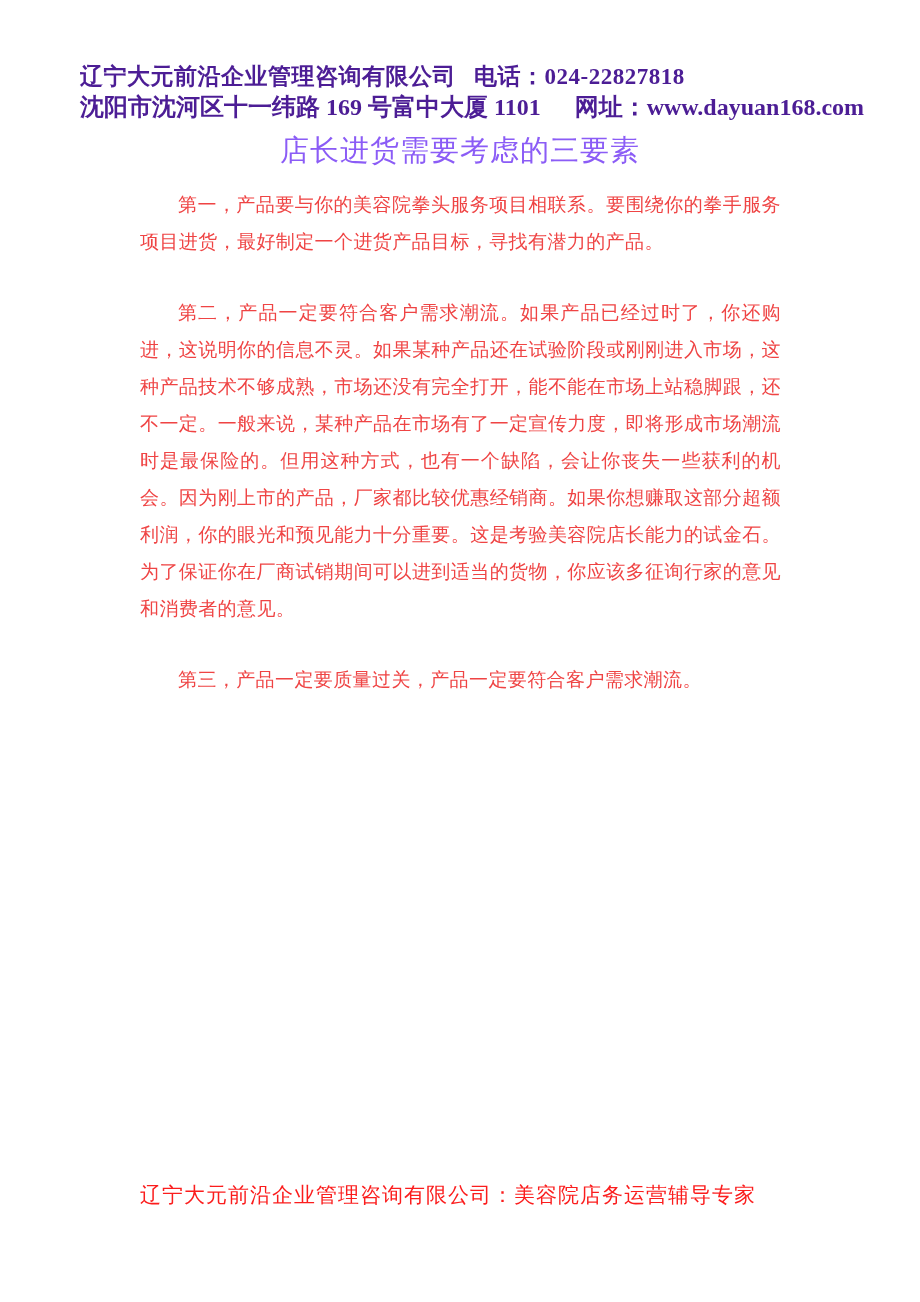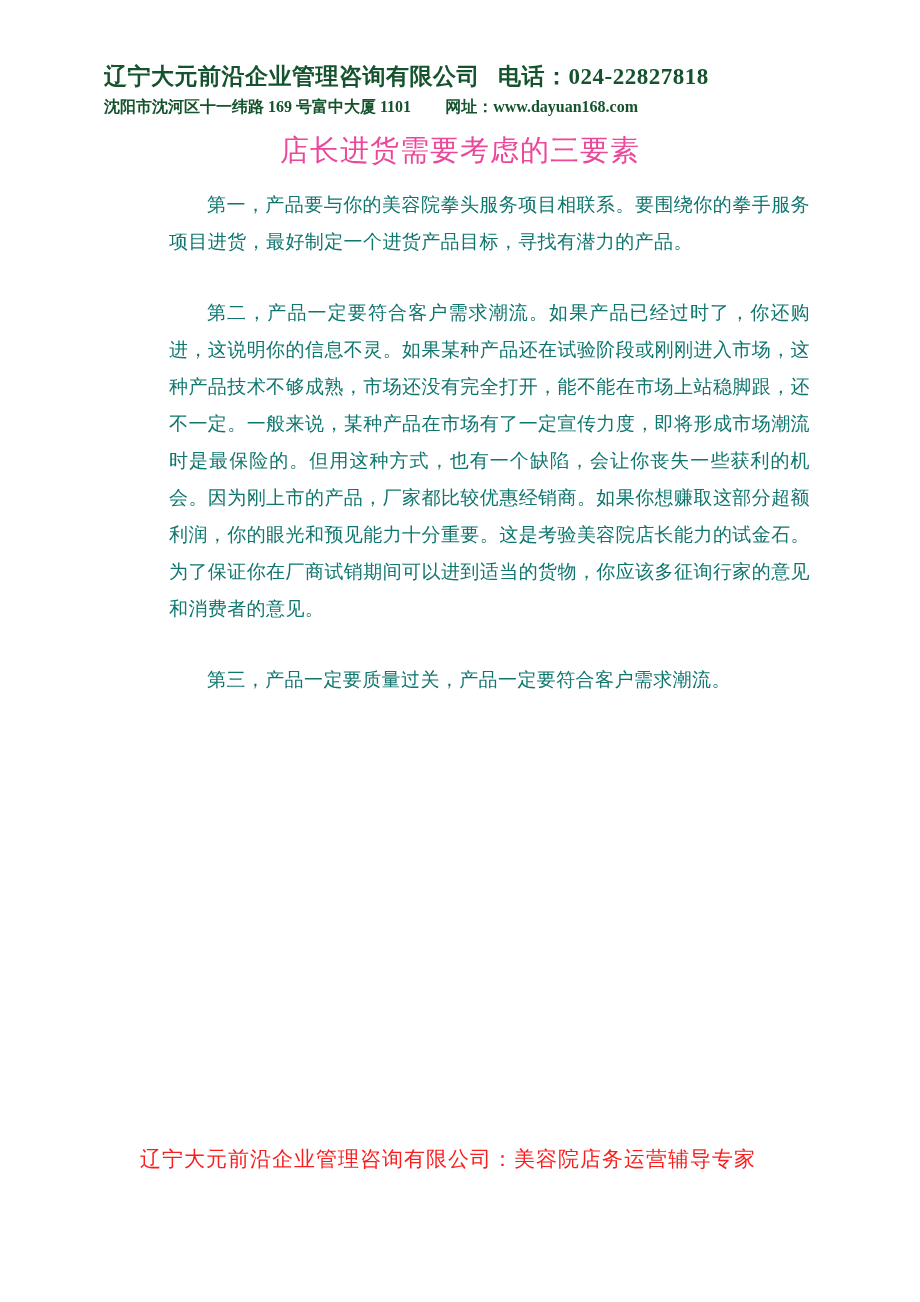--- a/index.html
+++ b/index.html
@@ -15,80 +15,79 @@
     overflow: hidden;
     font-family: "Liberation Serif", "DejaVu Serif", serif;
   }
   .page {
     position: absolute;
     inset: 0;
     background: #ffffff;
   }
   
   .header {
-    margin: 60px 110px 0 104px;
-    color: #14532d;
+    margin: 60px 110px 0 80px;
+    color: #4c1d95;
     font-weight: bold;
   }
   .header .line1 {
     font-size: 23px;
     line-height: 33px;
     letter-spacing: 0.5px;
     white-space: nowrap;
   }
   .header .line1 .phone {
     margin-left: 18px;
   }
   .header .line2 {
-    font-size: 16px;
+    font-size: 24px;
     line-height: 28px;
     white-space: nowrap;
   }
   .header .line2 .website {
     margin-left: 34px;
   }
   
   .doc-title {
     margin: 8px 0 0 0;
     text-align: center;
     font-size: 29px;
     line-height: 42px;
     font-weight: normal;
-    color: #ec4899;
+    color: #8b5cf6;
     letter-spacing: 1px;
   }
   
   .content {
     position: absolute;
     left: 140px;
     top: 186px;
     width: 641px;
     font-size: 19px;
     line-height: 37px;
-    color: #0f766e;
+    color: #ef4444;
     text-align: justify;
     text-justify: inter-ideograph;
     letter-spacing: 0.4px;
-    margin-left: 29px;
   }
   .content p {
     margin: 0 0 34px 0;
     text-indent: 38px;
   }
   .content p.para-3 {
     margin-bottom: 30px;
   }
   .content p.para-4 {
     margin-bottom: 0;
   }
   
   .footer {
     position: absolute;
     left: 140px;
-    top: 1144px;
+    top: 1180px;
     color: #fb1d1d;
     font-size: 21px;
     line-height: 30px;
     white-space: nowrap;
     letter-spacing: 1px;
   }
 </style>
 </head>
 <body>
 

